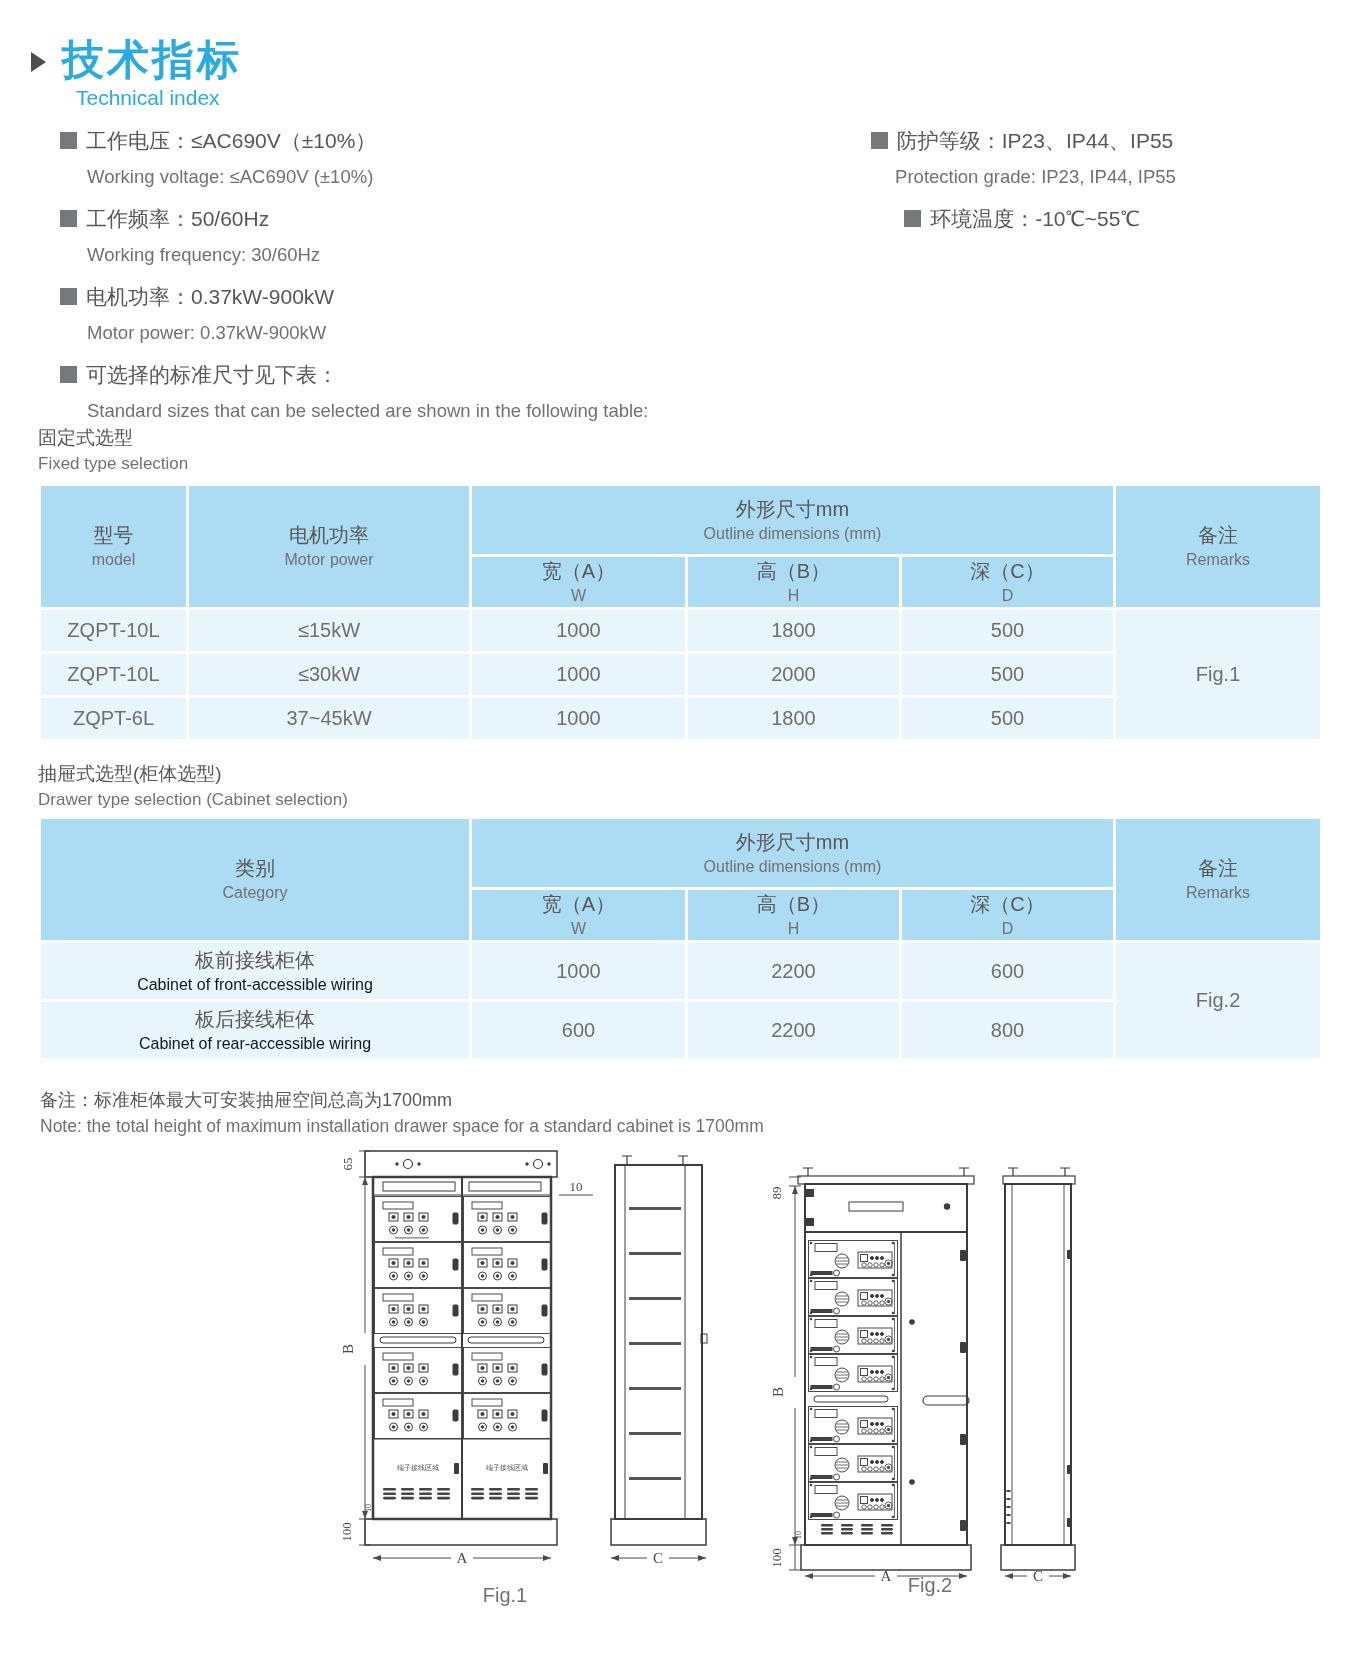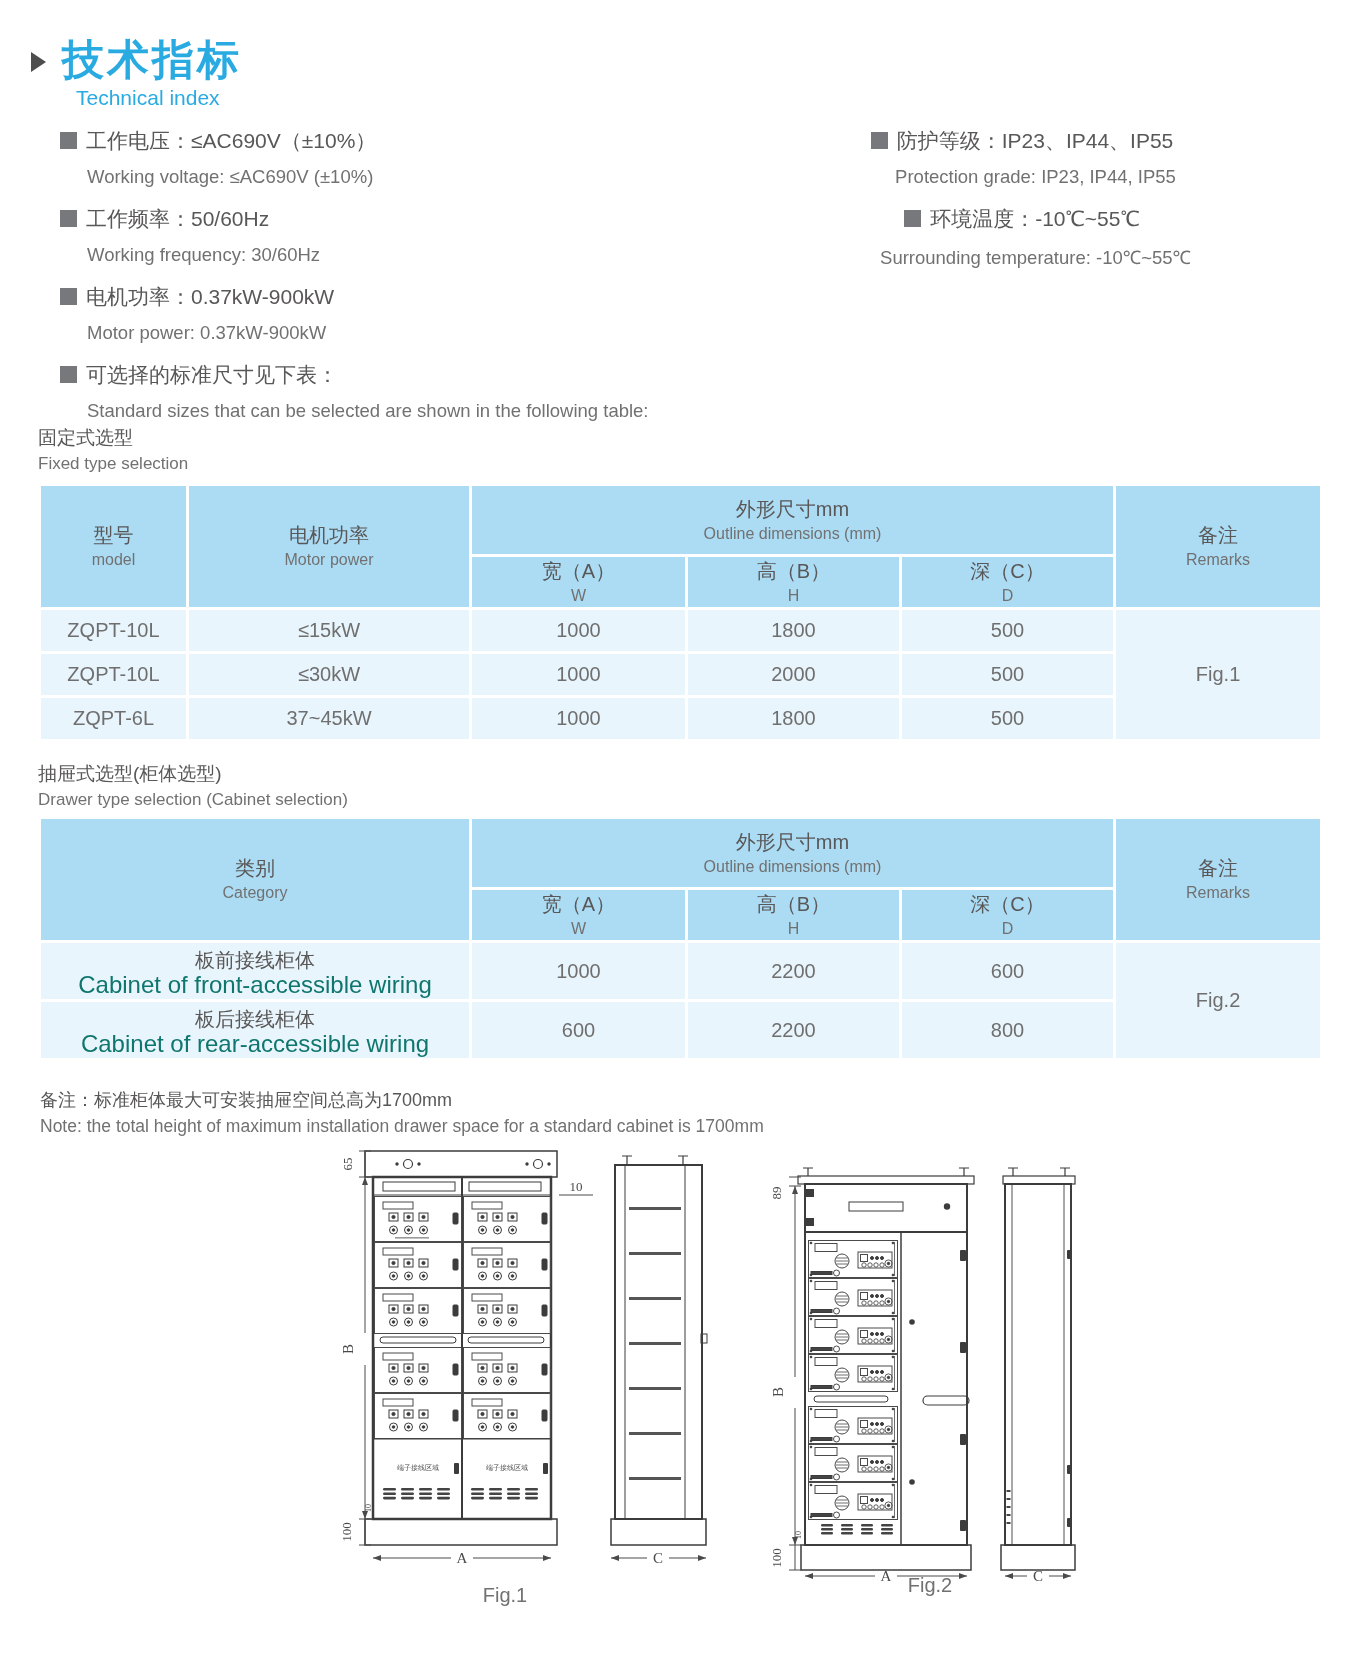--- a/index.html
+++ b/index.html
@@ -25,21 +25,21 @@
   .sec-en{position:absolute;font-size:17px;color:#727171;}
   
   table.t{position:absolute;left:38px;width:1282px;border-collapse:collapse;table-layout:fixed;}
   table.t th,table.t td{border:3px solid #fff;text-align:center;vertical-align:middle;padding:0;}
   table.t th{background:#abdcf4;font-weight:normal;}
   table.t td{background:#e9f5fc;}
   .hzh{font-size:20px;color:#595757;line-height:26px;}
   .hen{font-size:16px;color:#727171;line-height:23px;}
   .cell-num{font-size:20px;color:#6f6f6f;}
   .cat-zh{font-size:20px;color:#595757;line-height:26px;}
-  .cat-en{font-size:24px;color:#0f766e;line-height:23px;text-align:center;}
+  .cat-en{font-size:16px;color:#0f172a;line-height:23px;text-align:center;}
   .remark-cell{font-size:20px;color:#6f6f6f;}
   
   svg.fig{position:absolute;}
   .figcap{position:absolute;width:150px;text-align:center;font-size:20px;color:#727171;}
   .dimtxt{font-family:"Liberation Serif",serif;fill:#4a4a4a;}
 </style>
 </head>
 <body>
 
 <div class="page">
@@ -67,21 +67,20 @@
     </div>
   </div>
 
   <div class="spec-col right">
     <div class="spec-item">
       <div class="zh"><span class="bullet"></span><span>防护等级：IP23、IP44、IP55</span></div>
       <div class="en">Protection grade: IP23, IP44, IP55</div>
     </div>
     <div class="spec-item">
       <div class="zh"><span class="bullet"></span><span>环境温度：-10℃~55℃</span></div>
-      <div class="en">Surrounding temperature: -10℃~55℃</div>
     </div>
   </div>
 
   <div class="sec-zh" style="left:38px;top:425px">固定式选型</div>
   <div class="sec-en" style="left:38px;top:454px">Fixed type selection</div>
 
   <table class="t" style="top:483px">
     <colgroup>
         <col style="width:148px">
         <col style="width:283px">

